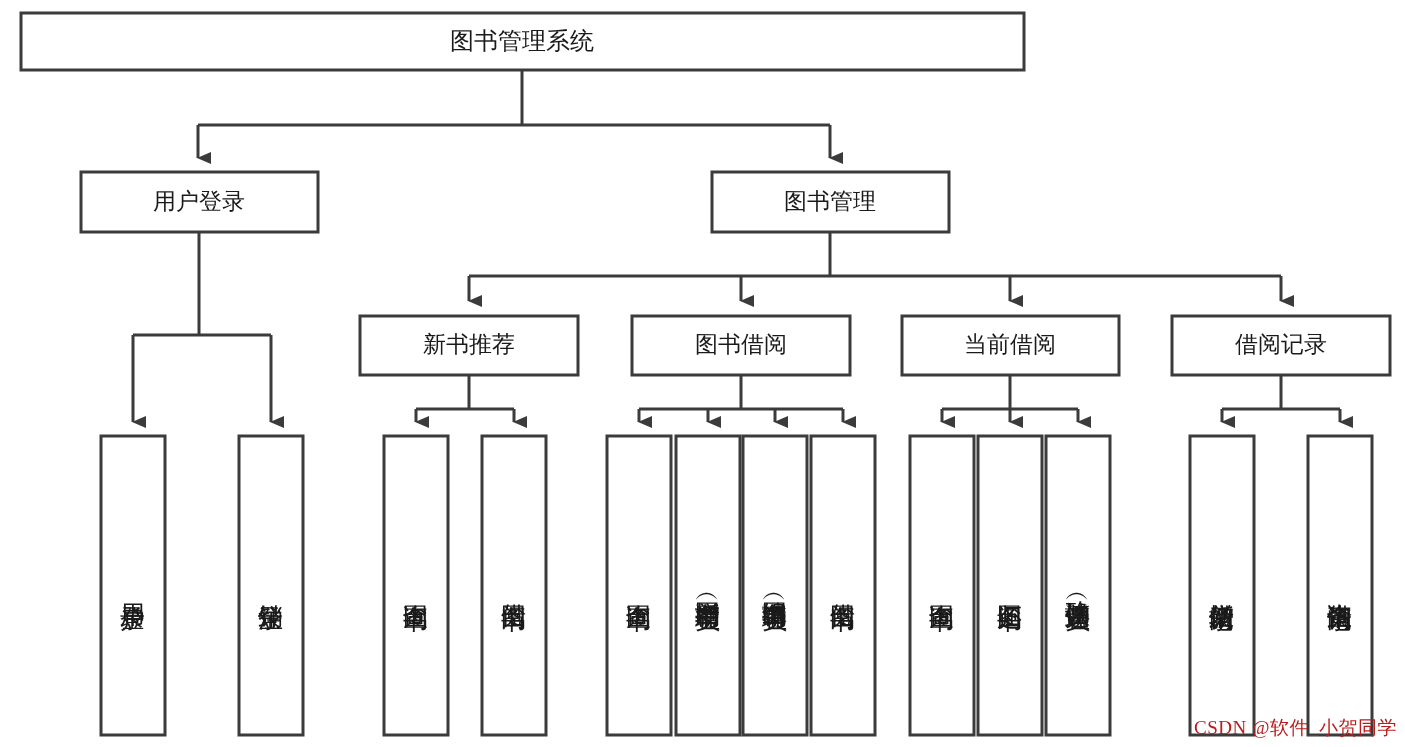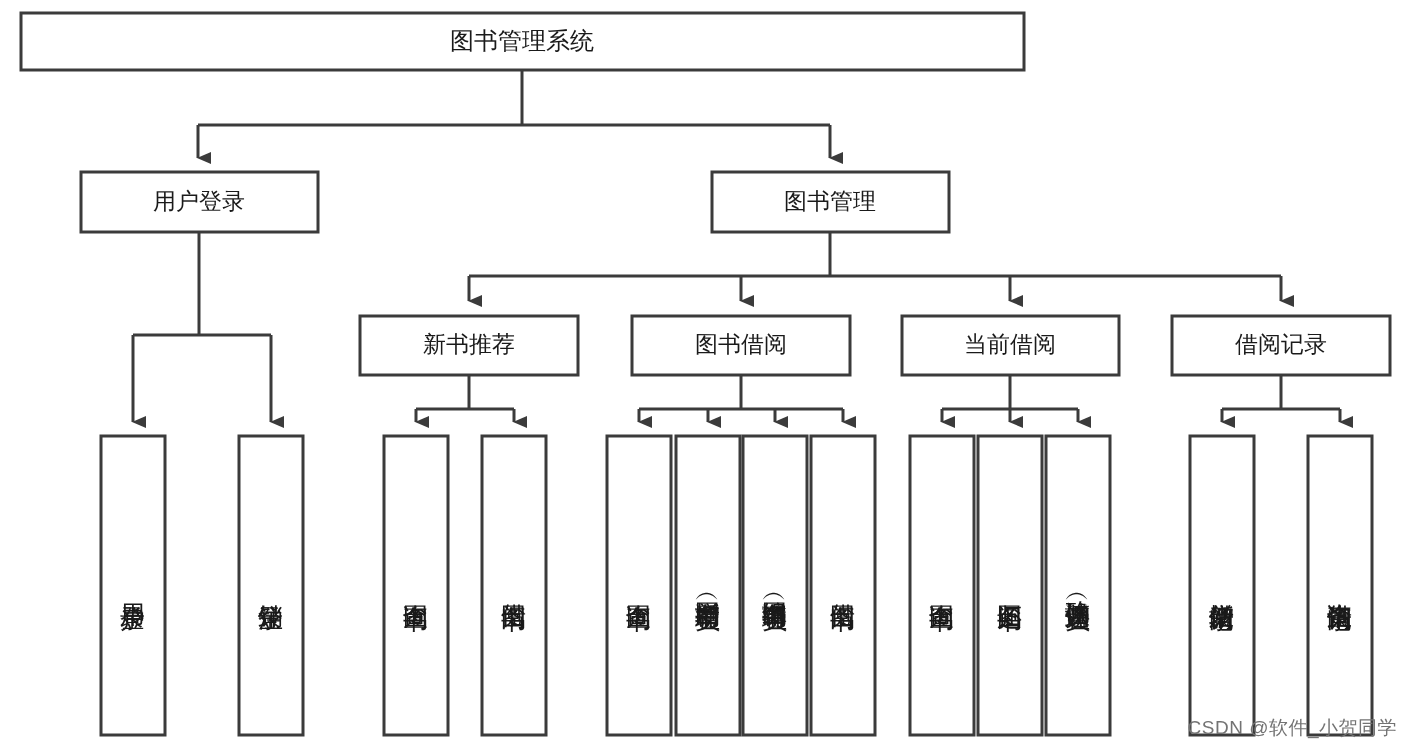--- a/index.html
+++ b/index.html
@@ -66,23 +66,23 @@
     display: flex;
     align-items: center;
     justify-content: center;
     white-space: nowrap;
     pointer-events: none;
   }
   .watermark {
     position: absolute;
     right: 8px;
     bottom: 6px;
-    font-family: Liberation Sans, sans-serif;
+    font-family: Liberation Serif, serif;
     font-size: 19px;
-    color: #737373;
+    color: #b91c1c;
     letter-spacing: 0.5px;
     user-select: none;
   }
 </style>
 </head>
 <body>
 
 <div id="diagram-root">
 
   <svg class="diagram-canvas" viewBox="0 0 1405 747">

